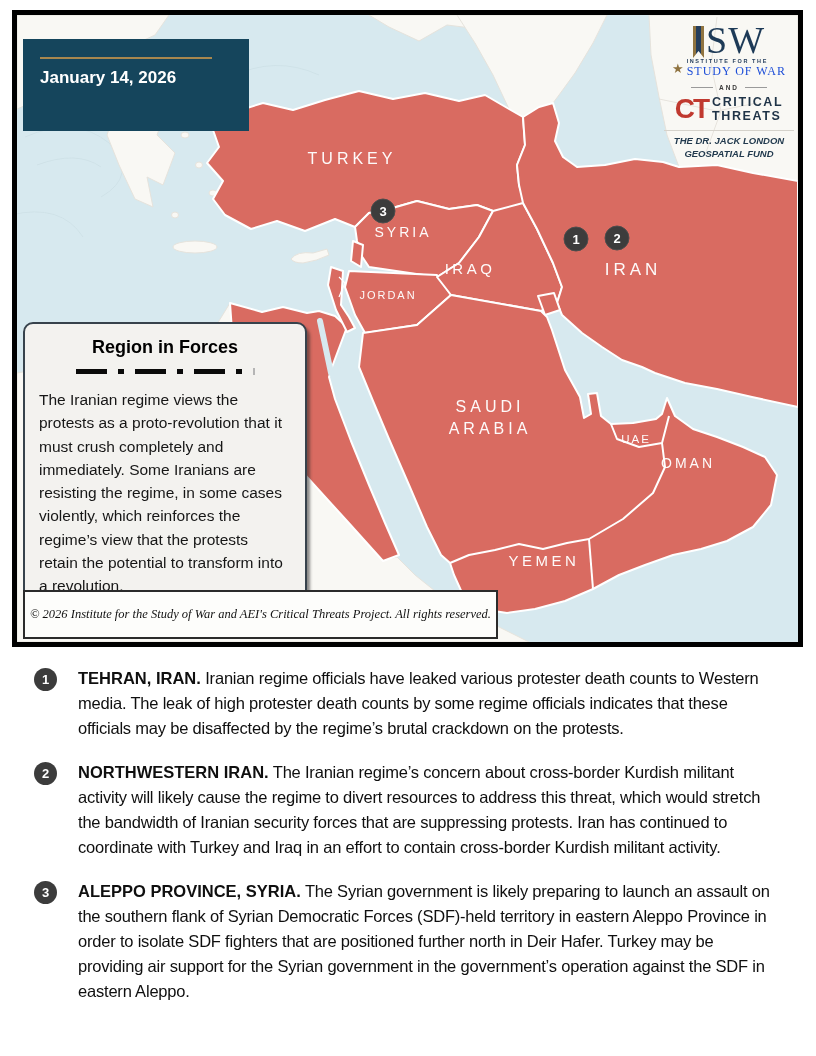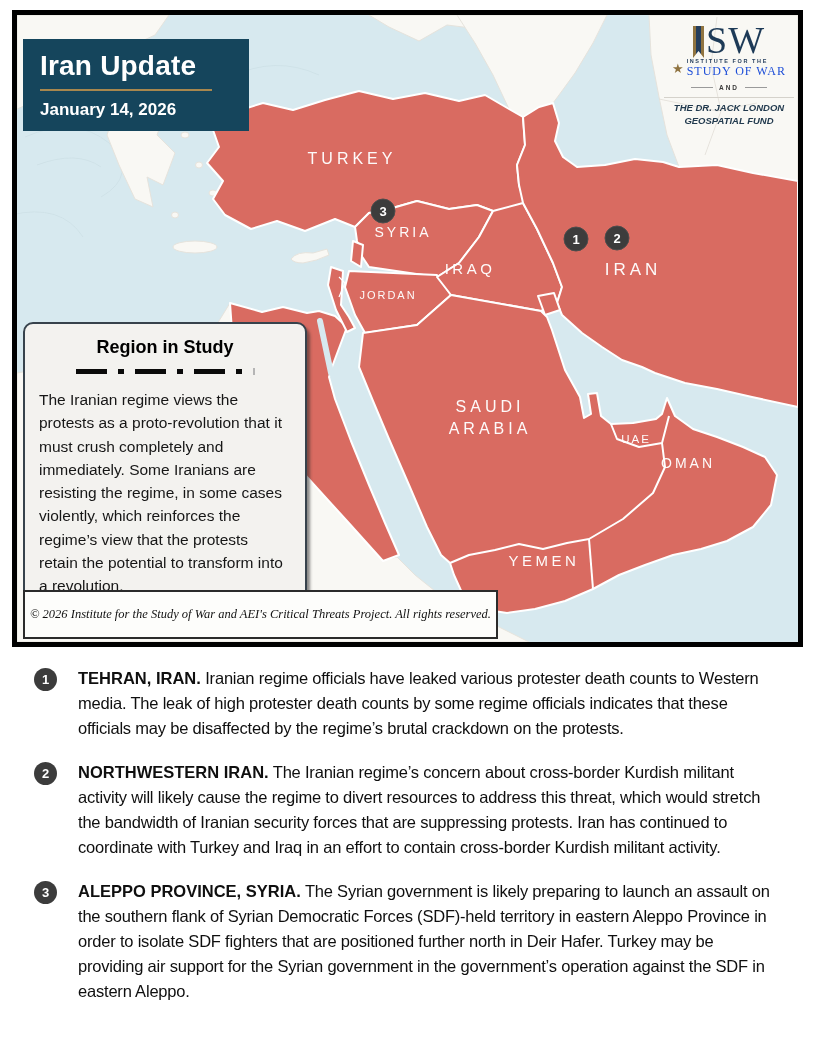--- a/index.html
+++ b/index.html
@@ -157,21 +157,20 @@
           <text y="4.5" text-anchor="middle" fill="#fff">2</text>
         </g>
         <g transform="translate(366,196)">
           <circle r="12" fill="#3c3c3c" stroke="#4d4d4d" stroke-width="1"></circle>
           <text y="4.5" text-anchor="middle" fill="#fff">3</text>
         </g>
       </g>
     </svg>
 
     <div class="hdr">
-      <h1>Iran Update</h1>
       <div class="rule"></div>
       <div class="date">January 14, 2026</div>
     </div>
 
     <div class="logo">
       <div class="isw-row">
         <div class="ribbon"></div>
         <div class="isw-sw">SW</div>
       </div>
       <div class="inst-row">
@@ -179,28 +178,35 @@
         <span class="inst-lines">
           <div class="inst-top">INSTITUTE FOR THE</div>
           <div class="sow">STUDY OF WAR</div>
         </span>
       </div>
       <div class="and-row">
         <span class="and-line"></span>
         <span class="and-txt">AND</span>
         <span class="and-line"></span>
       </div>
+      <div class="ct-row">
+        <span class="ct">CT</span>
+        <span class="ct-words">
+          <div class="ct-w">CRITICAL</div>
+          <div class="ct-w">THREATS</div>
+        </span>
+      </div>
       <div class="fund">
         <div>THE DR. JACK LONDON</div>
         <div>GEOSPATIAL FUND</div>
       </div>
     </div>
 
     <div class="focus">
-      <div class="focus-title">Region in Study</div>
+      <div class="focus-title">Region in Forces</div>
       <div class="dashline">
         <span class="dash"></span>
           <span class="dot"></span>
         <span class="dash"></span>
           <span class="dot"></span>
         <span class="dash"></span>
           <span class="dot"></span>
         <span class="tick"></span>
       </div>
       <div class="focus-body">The Iranian regime views the protests as a proto-revolution that it must crush completely and immediately. Some Iranians are resisting the regime, in some cases violently, which reinforces the regime’s view that the protests retain the potential to transform into a revolution.</div>

